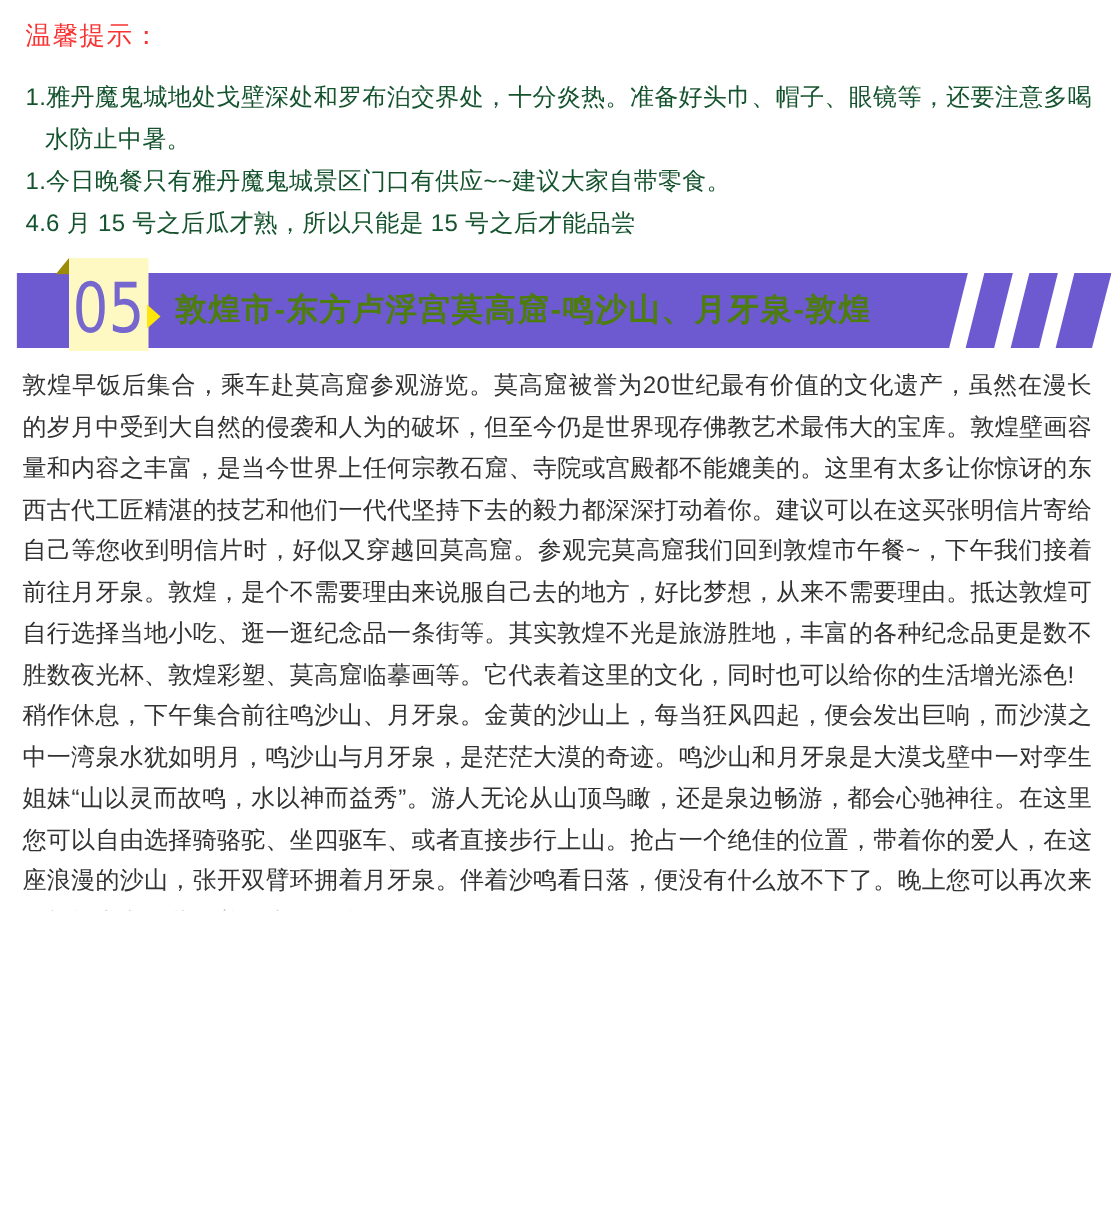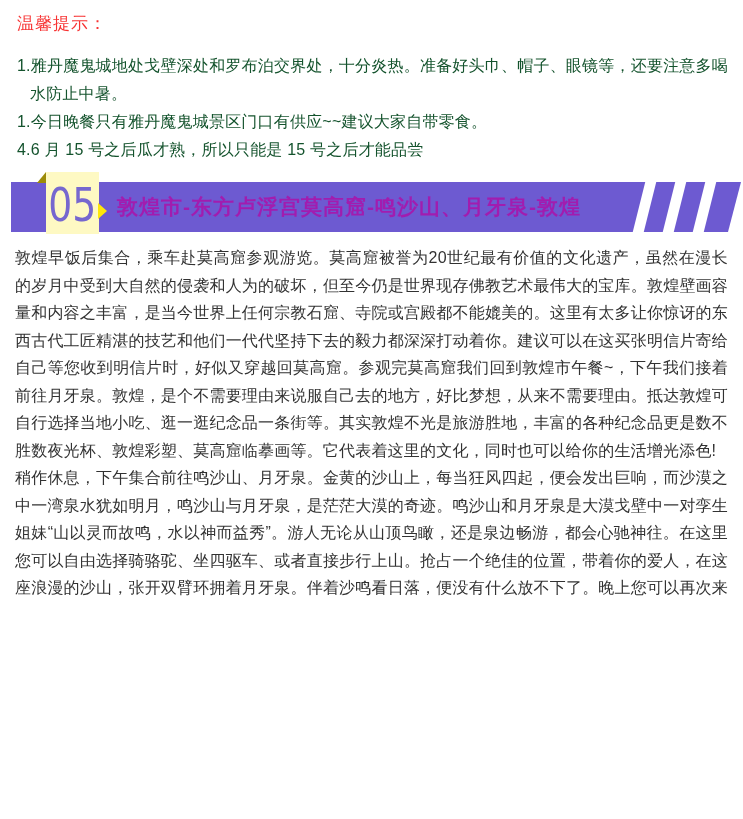--- a/index.html
+++ b/index.html
@@ -55,21 +55,21 @@
   }
   .stripe1 { left: 628px; }
   .stripe2 { left: 658px; }
   .stripe3 { left: 688px; }
   .banner-title {
     position: absolute;
     left: 117px; top: 10px;
     height: 50px; line-height: 50px;
     font-size: 21px;
     font-weight: bold;
-    color: #a21caf;
+    color: #4d7c0f;
     letter-spacing: 1px;
     white-space: nowrap;
   }
   .day-badge {
     position: absolute;
     left: 46px; top: 0;
     width: 53px; height: 62px;
     background: #fef9c3;
     display: flex;
     align-items: center;

